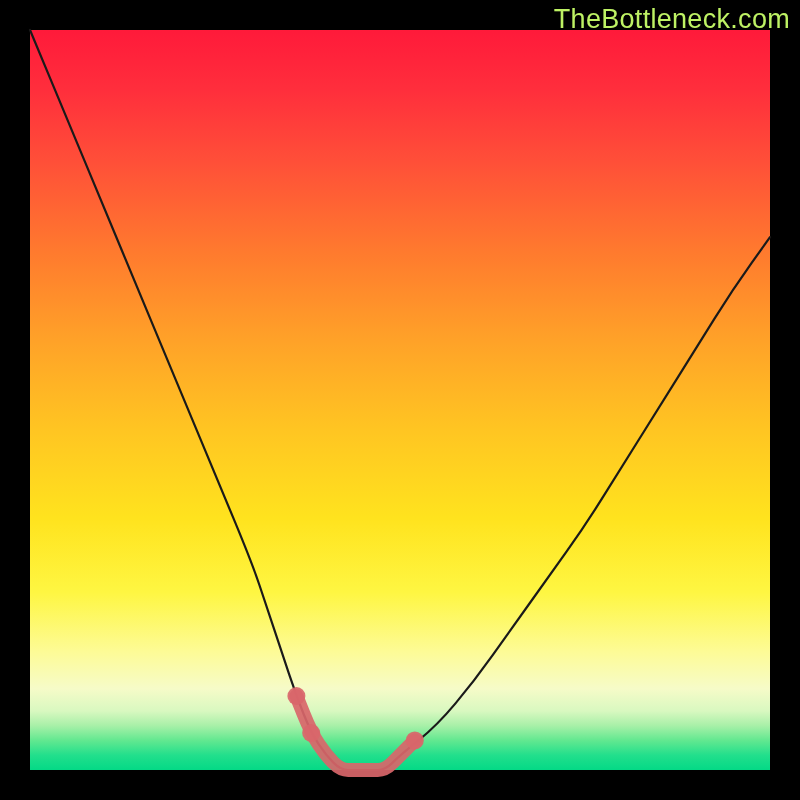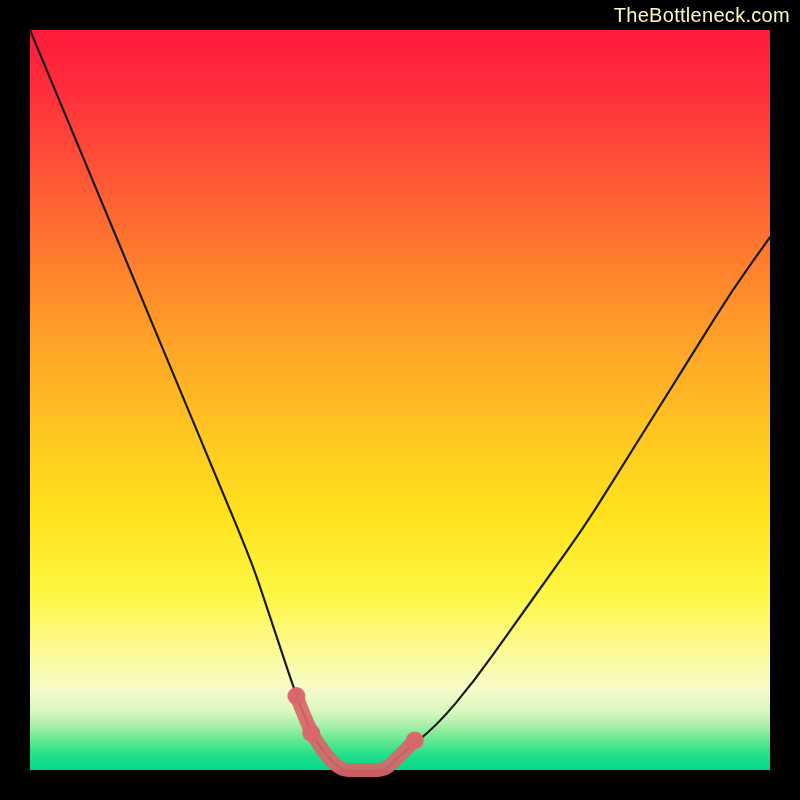--- a/index.html
+++ b/index.html
@@ -41,22 +41,22 @@
       #a8f0a8 94%,
       #62e890 96%,
       #22df8c 98%,
       #04d986 100%
     );
   }
   .watermark {
     position: absolute;
     top: 4px;
     right: 10px;
-    color: #fef9c3;
-    font-size: 20px;
+    color: #bef264;
+    font-size: 27px;
     font-weight: 500;
     letter-spacing: 0.3px;
     user-select: none;
   }
   svg.curves {
     position: absolute;
     left: 0;
     top: 0;
     width: 740px;
     height: 740px;

